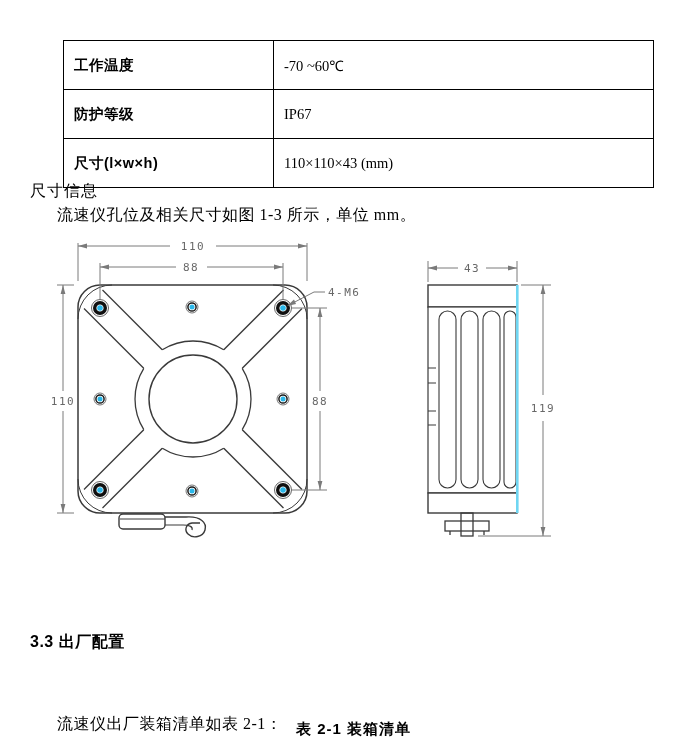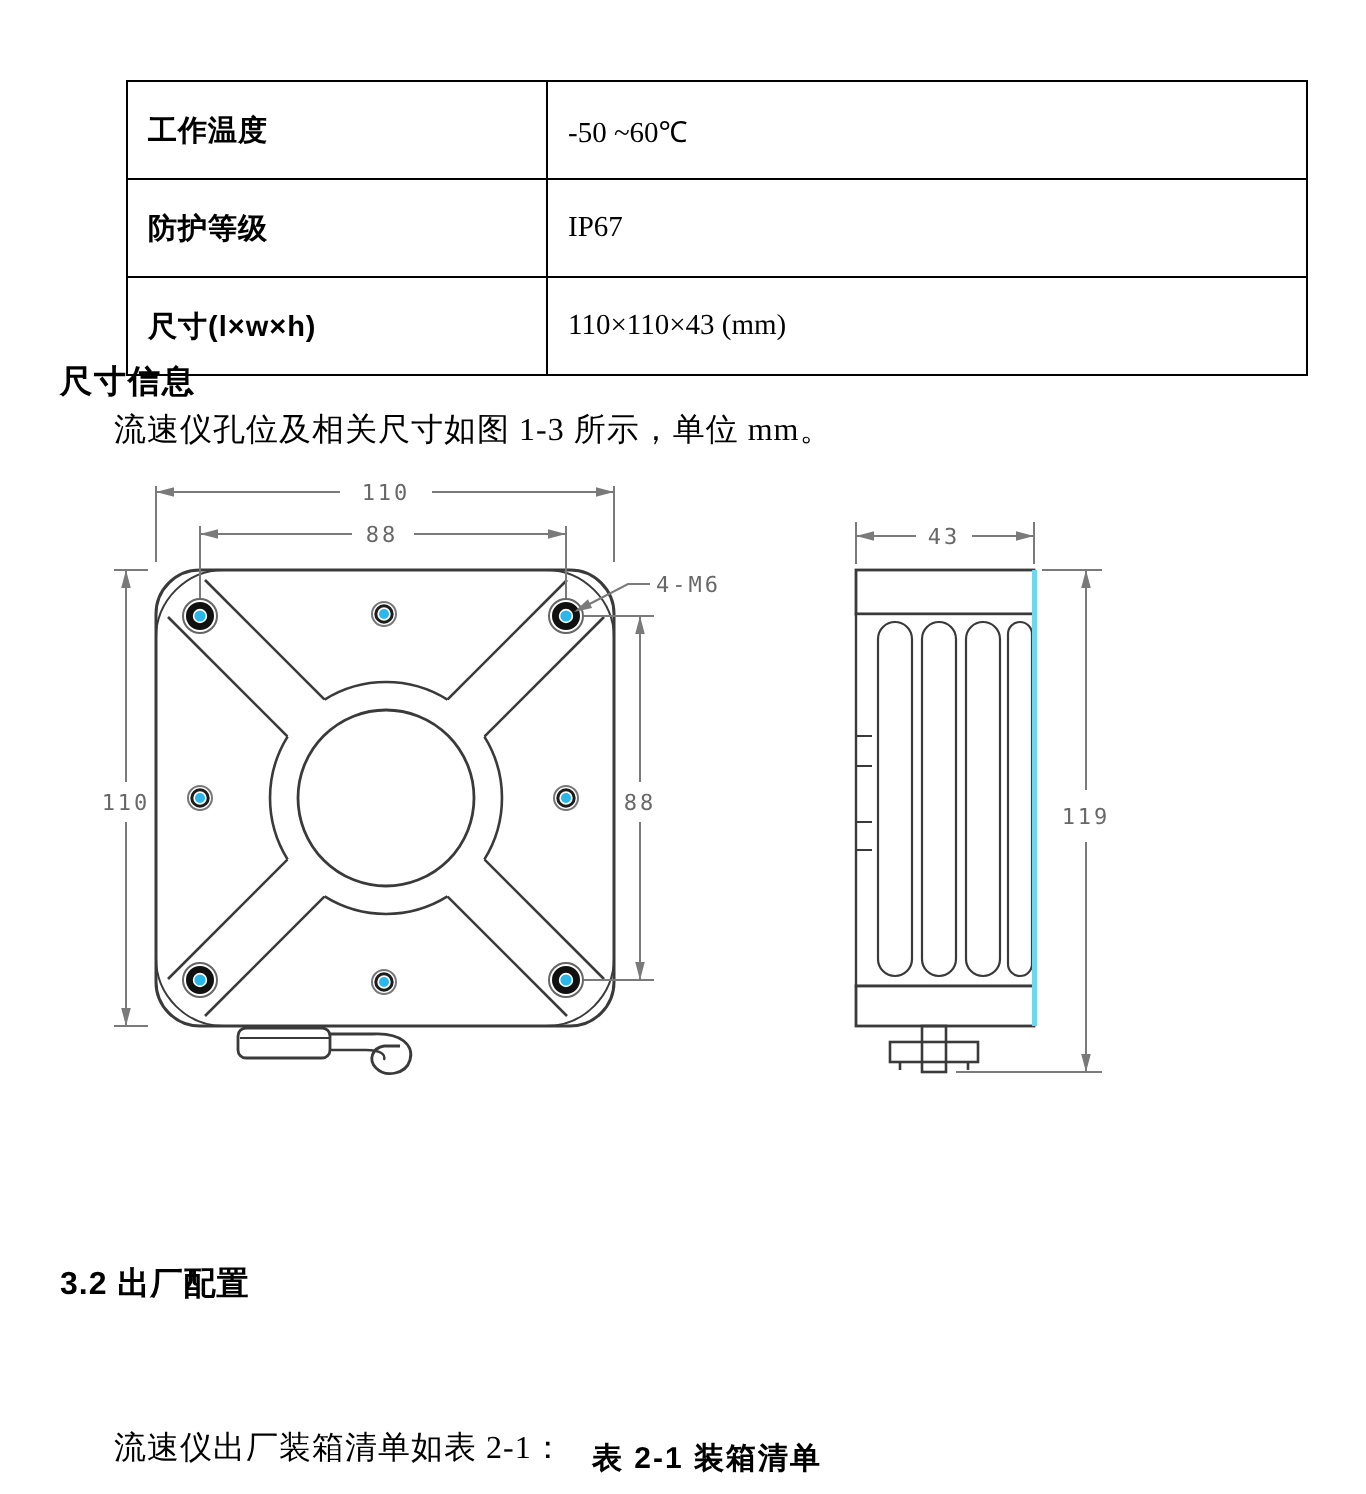--- a/index.html
+++ b/index.html
@@ -19,21 +19,21 @@
   }
   .spec-table td.lbl{
     width:210px;font-family:"Liberation Sans", sans-serif;
     font-weight:bold;font-size:14.5px;letter-spacing:0.5px;
   }
   .spec-table td.val{
     width:380px;font-family:"Liberation Serif", serif;font-size:14.5px;
   }
   .h-sub{
     position:absolute;left:30px;top:181px;
-    font-family:"Liberation Sans", sans-serif;font-weight:bold;font-size:16px;
+    font-family:"Liberation Sans", sans-serif;font-weight:normal;font-size:16px;
     letter-spacing:1px;
   }
   .para{
     position:absolute;left:57px;font-size:16px;
     font-family:"Liberation Serif", serif;letter-spacing:0.5px;
   }
   .para1{top:205px;}
   .para2{top:714px;}
   .h-chap{
     position:absolute;left:30px;top:568px;
@@ -59,21 +59,21 @@
 </style>
 </head>
 <body>
 
 <div class="abs" style="left:0;top:0;width:683px;height:747px;">
 
   <table class="spec-table">
     <tbody>
       <tr>
         <td class="lbl">工作温度</td>
-        <td class="val">-50 ~60℃</td>
+        <td class="val">-70 ~60℃</td>
       </tr>
       <tr>
         <td class="lbl">防护等级</td>
         <td class="val">IP67</td>
       </tr>
       <tr>
         <td class="lbl">尺寸(l×w×h)</td>
         <td class="val">110×110×43 (mm)</td>
       </tr>
     </tbody>
@@ -220,17 +220,17 @@
         <polygon points="398,33 407,30.6 407,35.4"></polygon>
         <polygon points="487,33 478,30.6 478,35.4"></polygon>
         <polygon points="513,50 510.6,59 515.4,59"></polygon>
         <polygon points="513,301 510.6,292 515.4,292"></polygon>
       </g>
       <text class="dimtext" x="442" y="37" text-anchor="middle">43</text>
       <text class="dimtext" x="513" y="177" text-anchor="middle">119</text>
     </g>
   </svg>
 
-  <div class="h-sec">3.2 出厂配置</div>
+  <div class="h-sec">3.3 出厂配置</div>
   <div class="para para2">流速仪出厂装箱清单如表 2-1：</div>
   <div class="tbl-caption">表 2-1 装箱清单</div>
 
 </div>
 
 </body></html>

